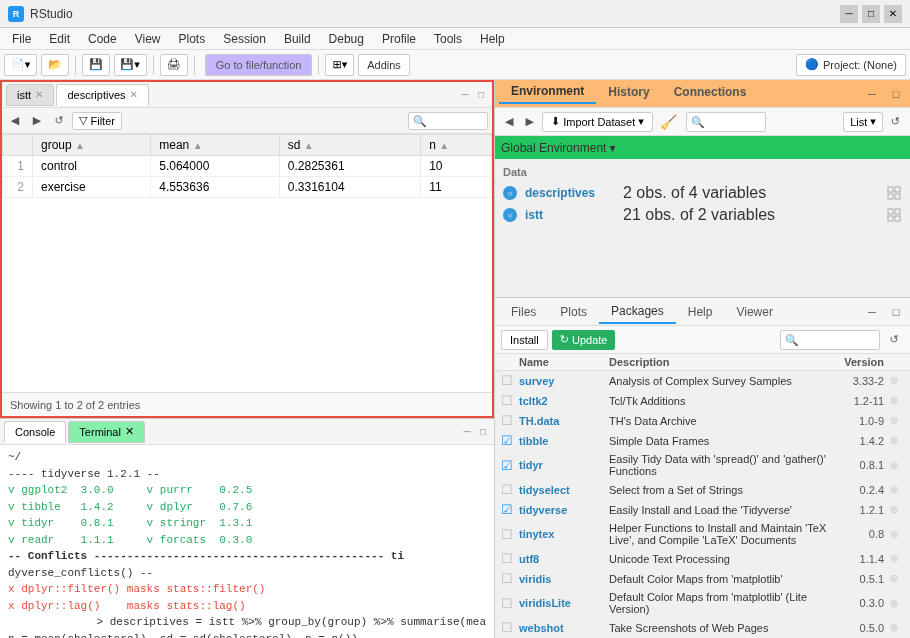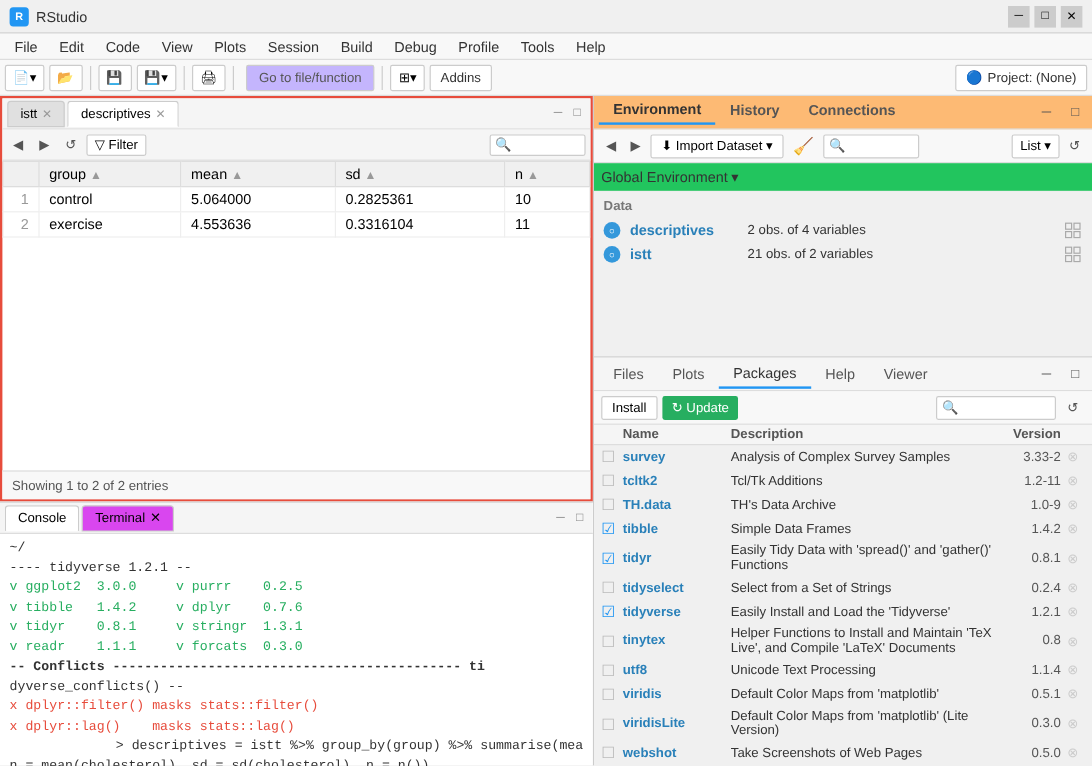--- a/index.html
+++ b/index.html
@@ -46,21 +46,21 @@
     table { width: 100%; border-collapse: collapse; font-size: 12px; }
     th { background: #f0f0f0; border: 1px solid #ddd; padding: 3px 8px; font-weight: normal; text-align: left; cursor: pointer; user-select: none; }
     th .sort-arrow { color: #999; font-size: 10px; }
     td { border: 1px solid #eee; padding: 3px 8px; }
     .row-num { color: #999; text-align: right; }
     #table-footer { height: 24px; background: #f8f8f8; display: flex; align-items: center; padding: 0 8px; border-top: 1px solid #ddd; font-size: 11px; color: #555; }
 
     
     #console-area { height: 220px; background: white; border-top: 1px solid #ccc; display: flex; flex-direction: column; }
     #console-tabs { background: #f5f5f5; height: 26px; display: flex; align-items: center; border-bottom: 1px solid #ddd; padding: 0 4px; }
-    .console-tab { height: 22px; padding: 0 10px; background: #d946ef; border: 1px solid #ccc; cursor: pointer; font-size: 11px; display: flex; align-items: center; gap: 4px; border-radius: 3px 3px 0 0; margin-right: 2px; }
+    .console-tab { height: 22px; padding: 0 10px; background: #86efac; border: 1px solid #ccc; cursor: pointer; font-size: 11px; display: flex; align-items: center; gap: 4px; border-radius: 3px 3px 0 0; margin-right: 2px; }
     .console-tab.active { background: white; border-bottom-color: white; }
     #console-content { flex: 1; padding: 4px 8px; overflow-y: auto; font-family: 'Courier New', monospace; font-size: 11px; line-height: 1.5; }
     .console-line { white-space: pre; }
     .c-normal { color: #333; }
     .c-green { color: #27ae60; }
     .c-red { color: #e74c3c; }
     .c-bold { font-weight: bold; color: #333; }
     .c-prompt { color: #333; text-align: right; }
 
     
@@ -79,21 +79,21 @@
     .broom-btn { height: 20px; padding: 0 4px; background: transparent; border: none; cursor: pointer; font-size: 14px; color: #e67e22; }
     .list-btn { height: 20px; padding: 0 6px; background: #fff; border: 1px solid #ccc; cursor: pointer; font-size: 11px; border-radius: 2px; margin-left: auto; display: flex; align-items: center; gap: 3px; }
     .env-search { height: 20px; width: 80px; border: 1px solid #ccc; padding: 0 4px; font-size: 11px; border-radius: 2px; }
     #global-env-bar { height: 24px; display: flex; align-items: center; padding: 0 6px; background: #22c55e; border-bottom: 1px solid #eee; }
     .global-env-label { font-size: 12px; color: #333; cursor: pointer; display: flex; align-items: center; gap: 3px; }
     #env-content { flex: 1; padding: 4px 8px; overflow-y: auto; }
     .data-section-label { font-size: 11px; color: #777; padding: 2px 0; font-weight: bold; margin-bottom: 2px; }
     .data-row { display: flex; align-items: center; gap: 8px; padding: 2px 0; }
     .data-icon { width: 14px; height: 14px; background: #3498db; border-radius: 50%; display: flex; align-items: center; justify-content: center; color: white; font-size: 8px; font-weight: bold; flex-shrink: 0; }
     .data-name { font-size: 12px; color: #2980b9; font-weight: bold; min-width: 90px; cursor: pointer; }
-    .data-desc { font-size: 11px; color: #333; }
+    .data-desc { font-size: 16px; color: #333; }
     .data-grid-icon { width: 16px; height: 16px; cursor: pointer; display: flex; align-items: center; justify-content: center; margin-left: auto; }
     .grid-svg { width: 14px; height: 14px; }
 
     
     #pkg-panel { flex: 1; display: flex; flex-direction: column; }
     #pkg-tabs { background: #f5f5f5; height: 28px; display: flex; align-items: center; border-bottom: 1px solid #ddd; padding: 0 4px; }
     .pkg-tab { height: 24px; padding: 0 12px; cursor: pointer; font-size: 12px; display: flex; align-items: center; color: #555; }
     .pkg-tab.active { font-weight: normal; border-bottom: 2px solid #2196F3; color: #333; }
     .pkg-panel-controls { margin-left: auto; display: flex; gap: 4px; align-items: center; }
     #pkg-toolbar { height: 28px; display: flex; align-items: center; padding: 0 6px; gap: 4px; border-bottom: 1px solid #ddd; background: #f8f8f8; }

